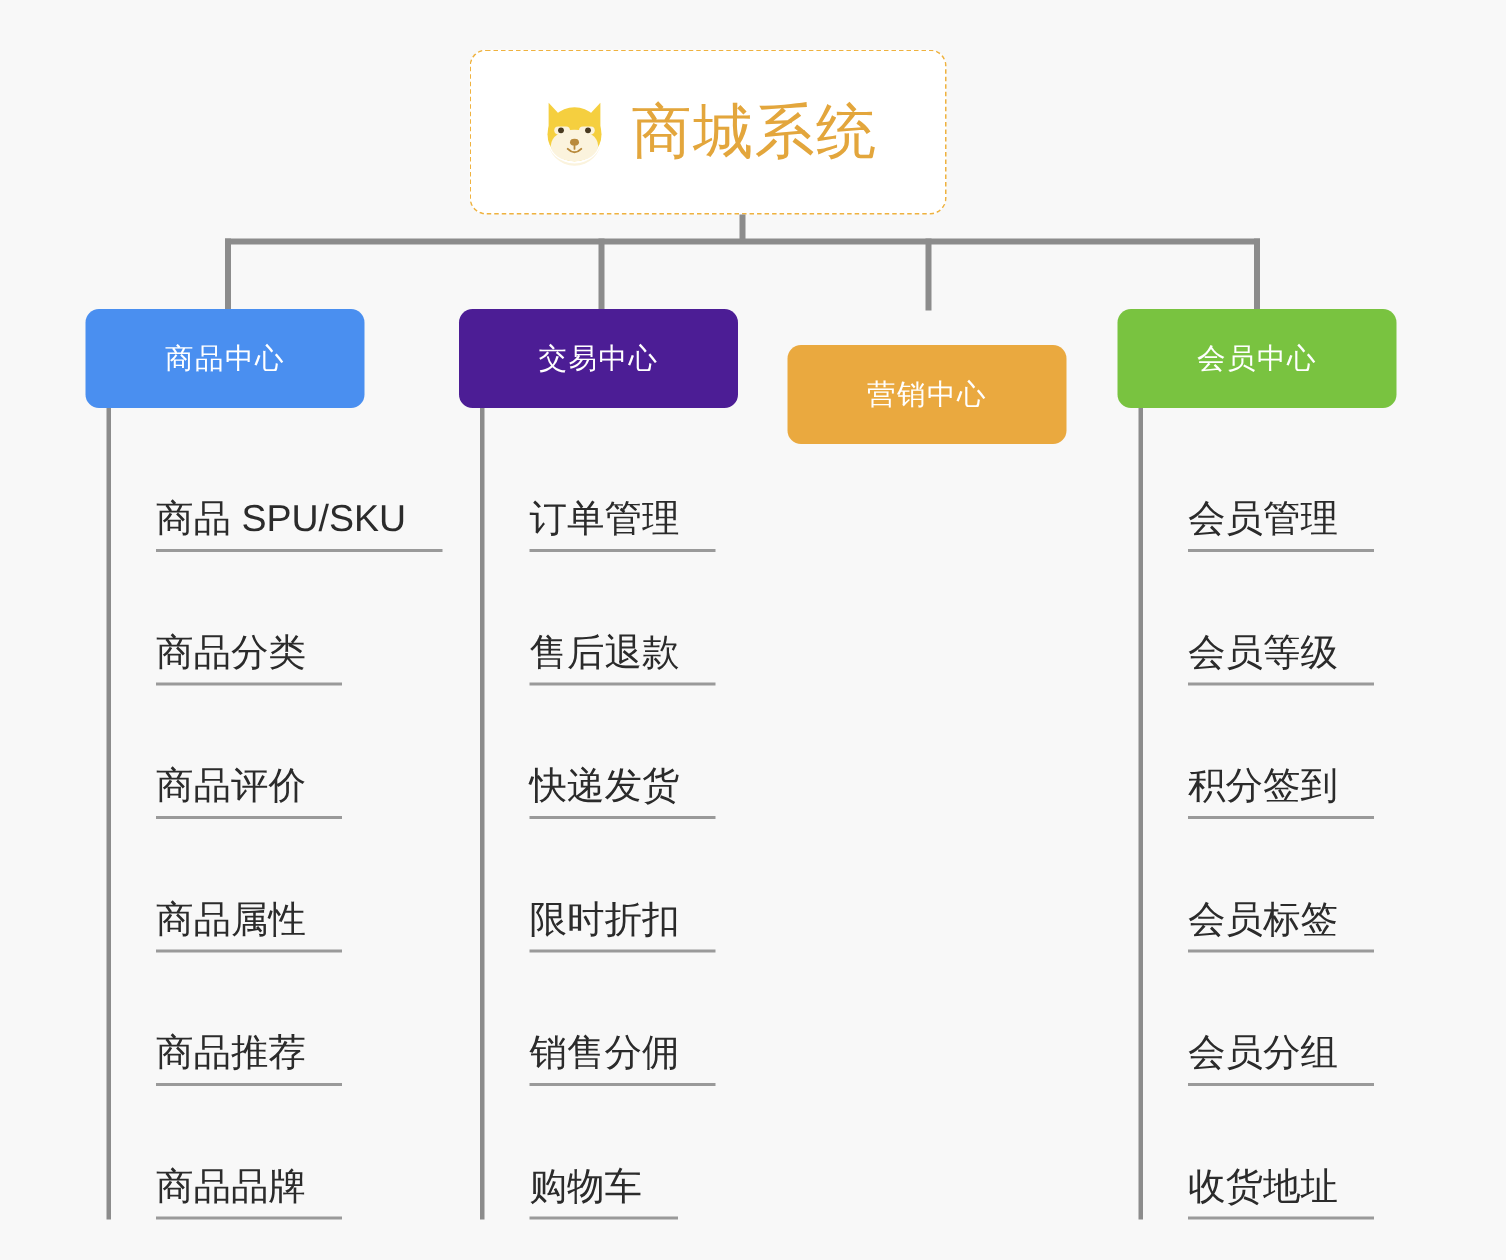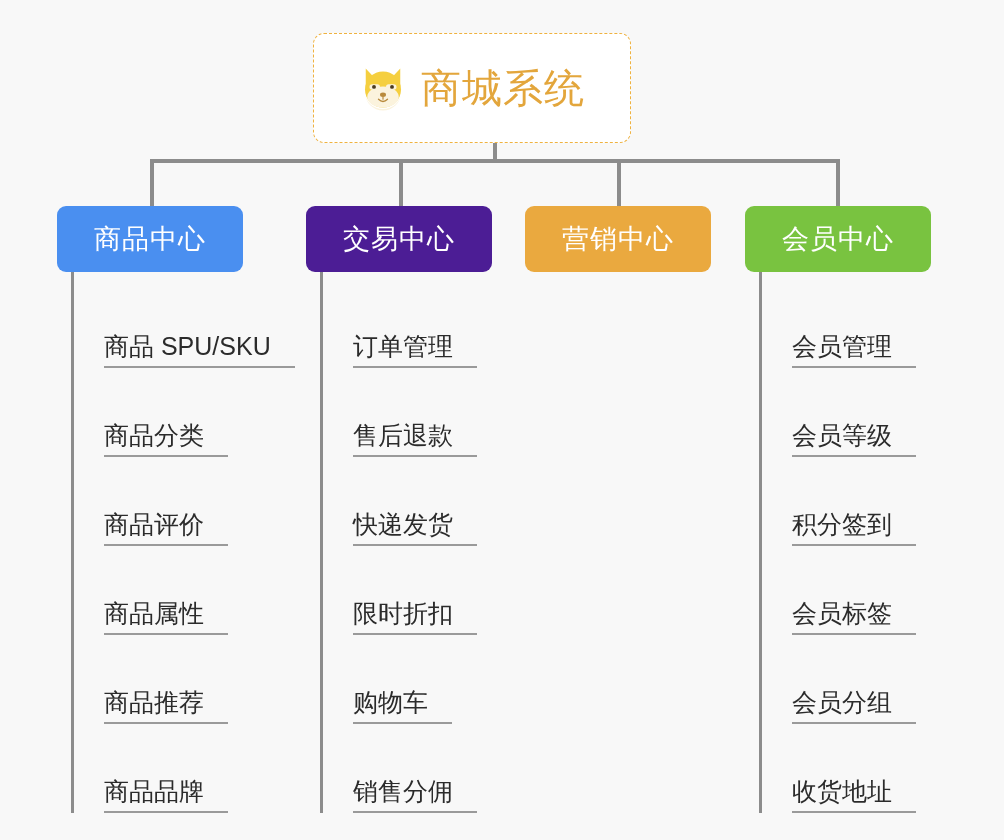--- a/index.html
+++ b/index.html
@@ -47,21 +47,21 @@
 
   
   .column { position: absolute; top: 206px; }
   .cat-header {
     width: 186px; height: 66px;
     border-radius: 9px;
     display: flex;
     align-items: center;
     justify-content: center;
     color: #ffffff;
-    font-size: 27px;
+    font-size: 19px;
     letter-spacing: 1px;
     white-space: nowrap;
   }
   .leaf-list {
     position: relative;
     margin-left: 14px;
     padding-top: 7px;
     border-left: 3px solid #8c8c8c;
   }
   .leaf {
@@ -143,30 +143,30 @@
       <div class="leaf">
           <span class="leaf-label">售后退款</span>
         </div>
       <div class="leaf">
           <span class="leaf-label">快递发货</span>
         </div>
       <div class="leaf">
           <span class="leaf-label">限时折扣</span>
         </div>
       <div class="leaf">
-          <span class="leaf-label">购物车</span>
+          <span class="leaf-label">销售分佣</span>
         </div>
       <div class="leaf">
-          <span class="leaf-label">销售分佣</span>
+          <span class="leaf-label">购物车</span>
         </div>
     </div>
   </div>
 
   <div class="column" style="left:525px;">
-    <div class="cat-header" style="background-color: rgb(234, 169, 63);">营销中心</div>
+    <div class="cat-header" style="background-color: rgb(234, 169, 63); margin-top: 24px;">营销中心</div>
   </div>
 
   <div class="column" style="left:745px;">
     <div class="cat-header" style="background-color: rgb(121, 195, 64);">会员中心</div>
     <div class="leaf-list">
       <div class="leaf">
           <span class="leaf-label">会员管理</span>
         </div>
       <div class="leaf">
           <span class="leaf-label">会员等级</span>

